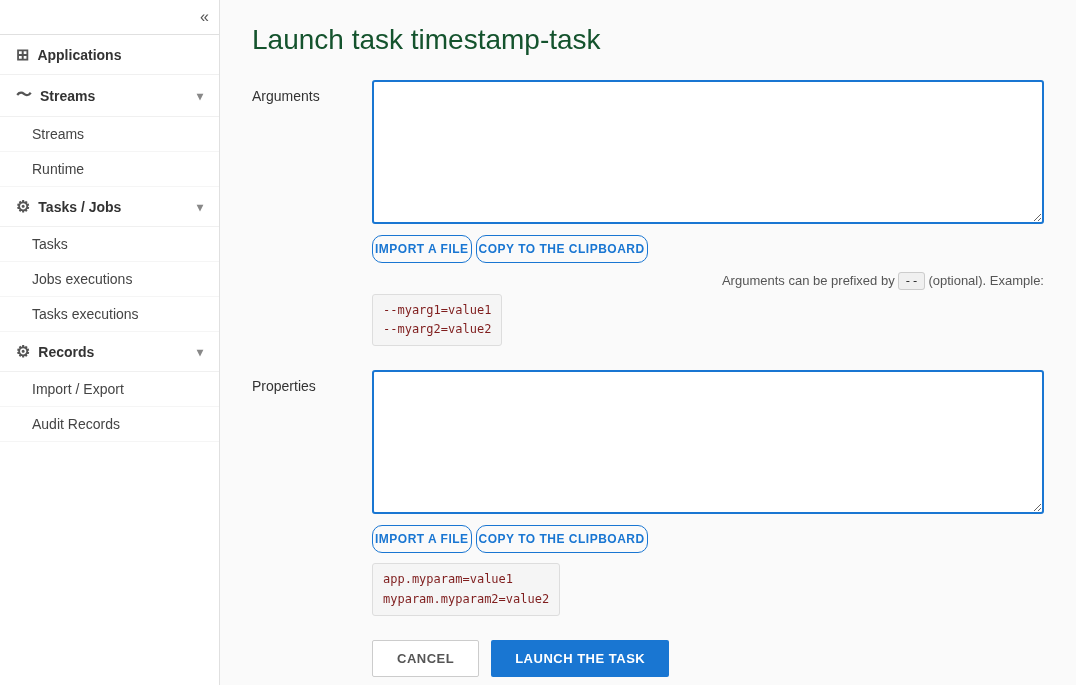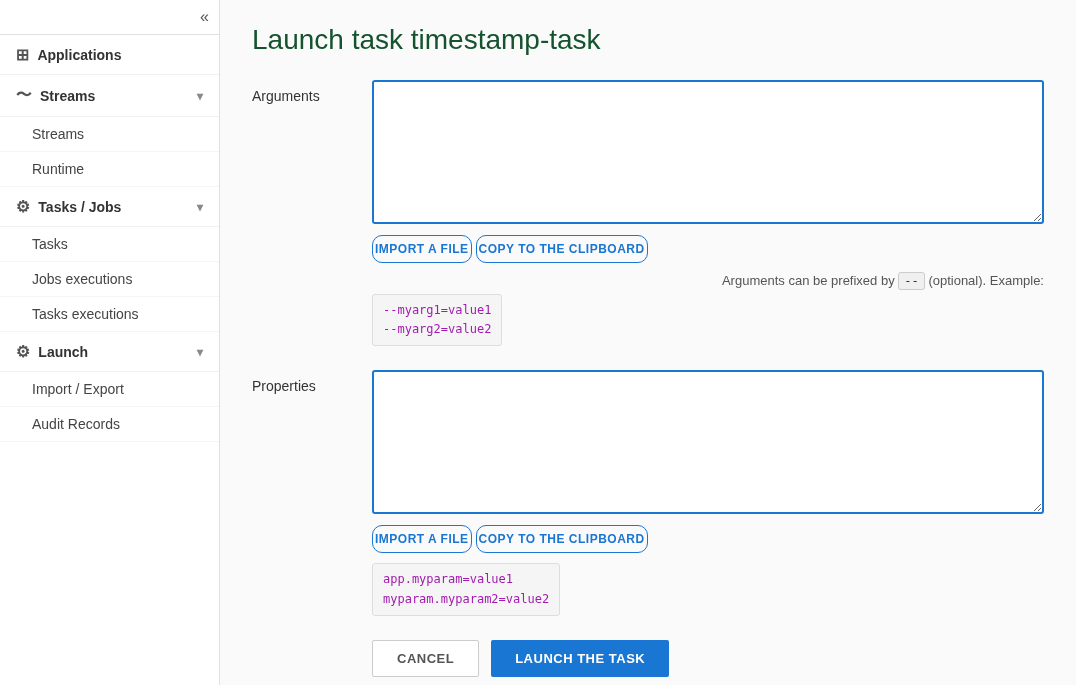--- a/index.html
+++ b/index.html
@@ -135,21 +135,21 @@
       font-size: 12px;
       color: #333;
     }
     .example-block {
       background: #f5f5f5;
       border: 1px solid #ddd;
       border-radius: 3px;
       padding: 6px 10px;
       font-family: monospace;
       font-size: 12px;
-      color: #a21caf;
+      color: #7f1d1d;
       line-height: 1.6;
       display: inline-block;
     }
 
     
     .action-row {
       display: flex;
       gap: 12px;
       margin-top: 16px;
       padding-left: 120px;
@@ -206,21 +206,21 @@
     <span class="chevron">▾</span>
   </div>
   <div class="sidebar-section">
     <div class="sidebar-item">Tasks</div>
     <div class="sidebar-item">Jobs executions</div>
     <div class="sidebar-item">Tasks executions</div>
   </div>
 
   <div class="sidebar-group-header">
     <span class="icon">⚙</span>
-    <span>Launch</span>
+    <span>Records</span>
     <span class="chevron">▾</span>
   </div>
   <div class="sidebar-section">
     <div class="sidebar-item">Import / Export</div>
     <div class="sidebar-item">Audit Records</div>
   </div>
 </nav>
 
 <main class="main-content">
   <h1 class="page-title">Launch task timestamp-task</h1>

